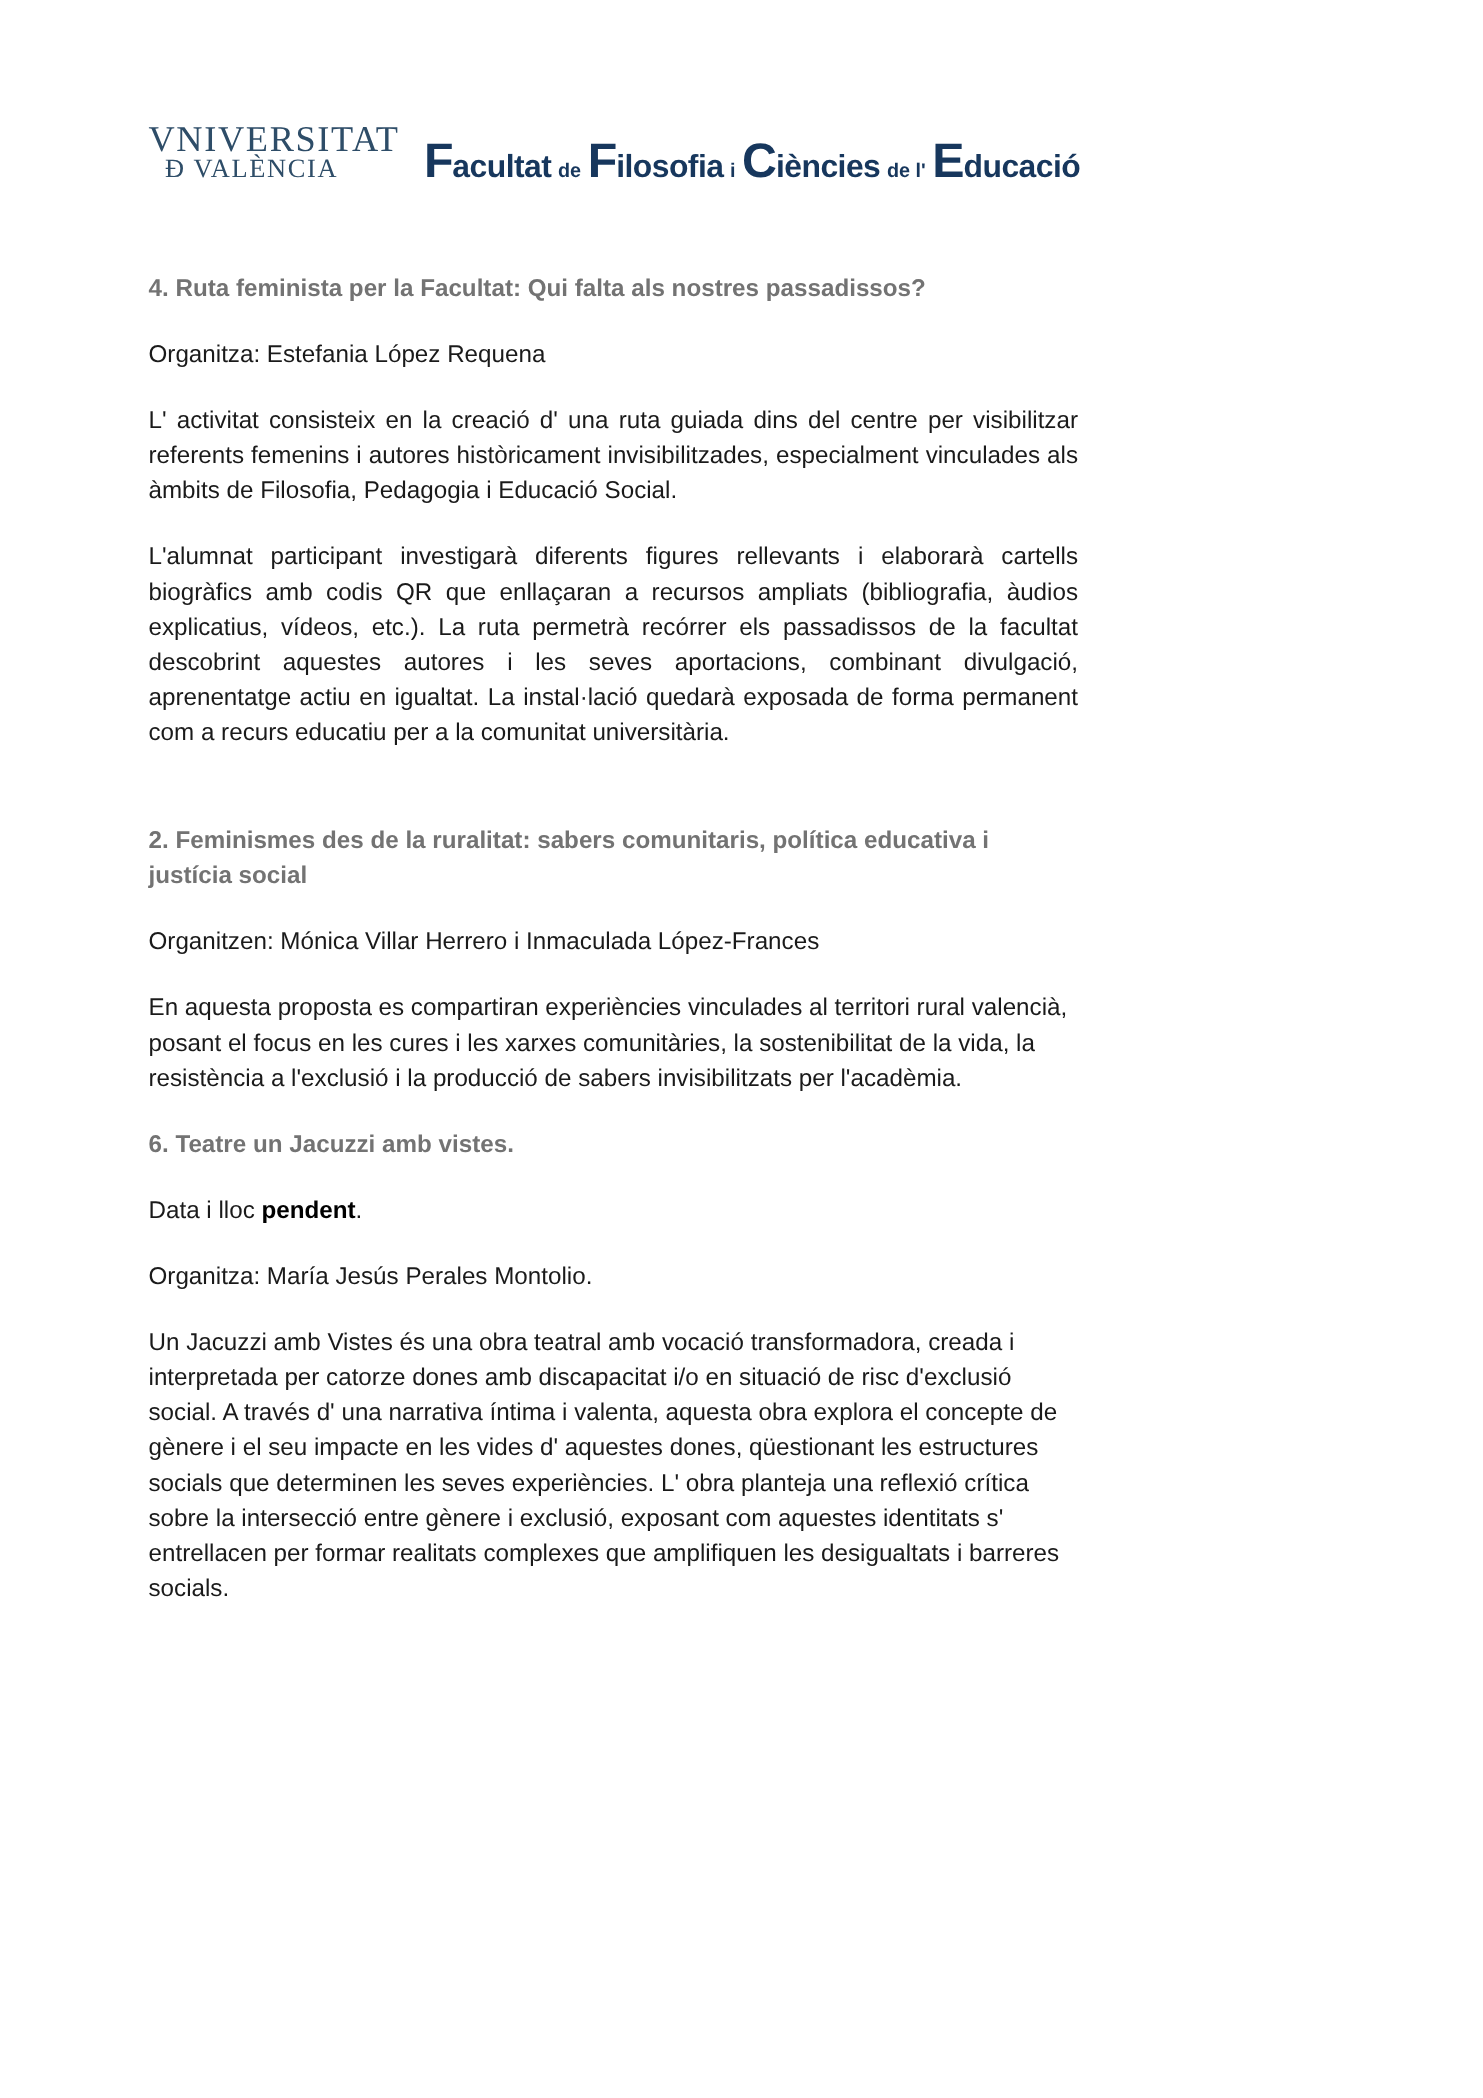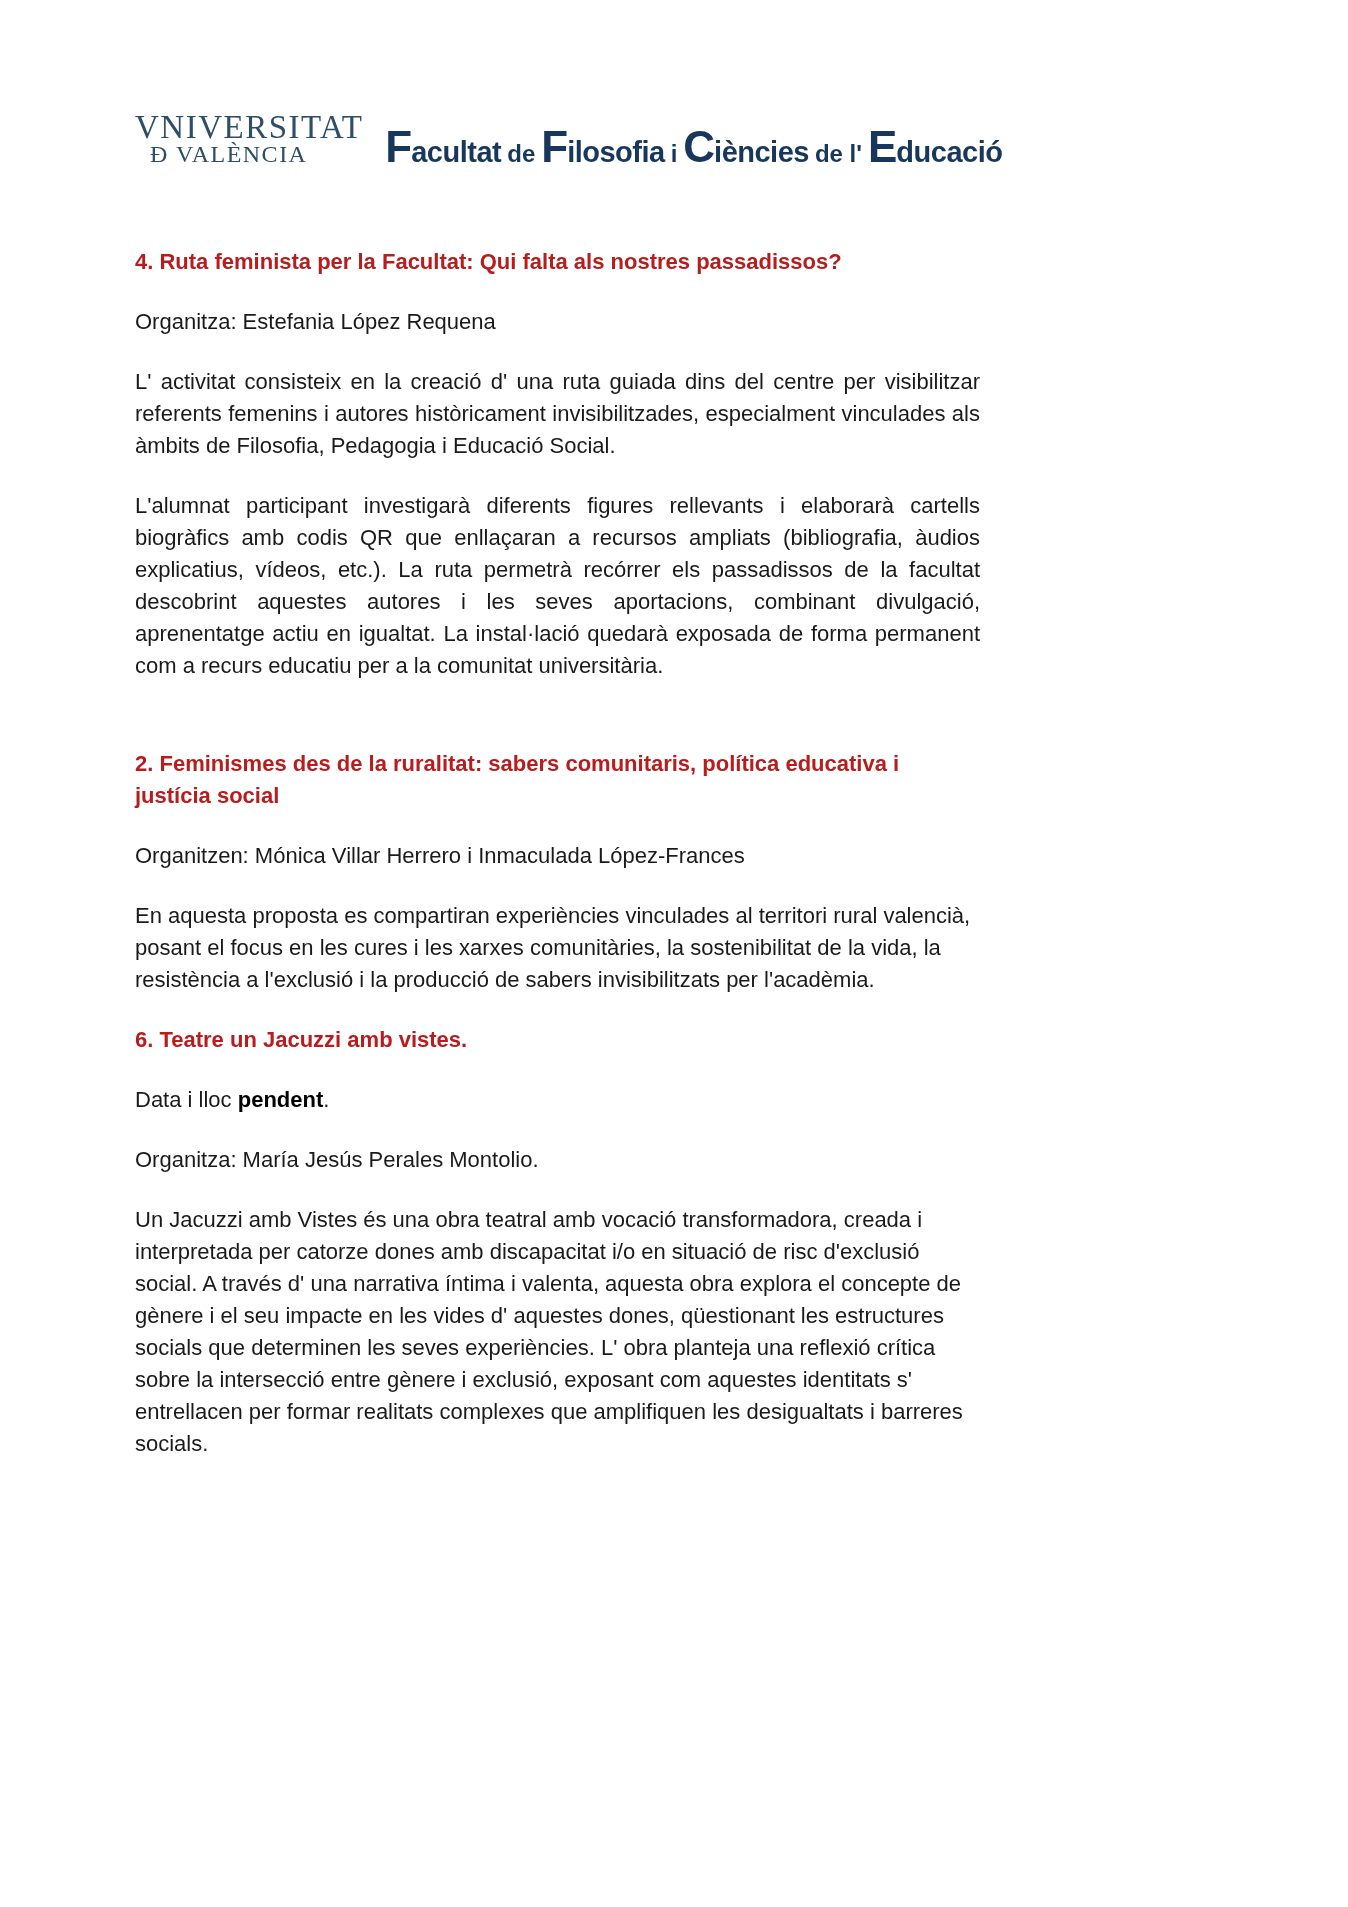--- a/index.html
+++ b/index.html
@@ -50,35 +50,35 @@
   .faculty-name .cap {
     font-size: 44px;
     letter-spacing: -1px;
   }
   .faculty-name .word {
     font-size: 29px;
     letter-spacing: -0.5px;
     text-align: center;
   }
   .faculty-name .conn {
-    font-size: 24px;
+    font-size: 18px;
     font-weight: 700;
     padding: 0 6px;
   }
 
   
   .content {
     width: 845px;
     font-size: 22px;
     line-height: 32px;
   }
   .content h2 {
     font-size: 22px;
     line-height: 32px;
-    color: #b91c1c;
+    color: #737373;
     margin: 0 0 28px 0;
     font-weight: 700;
   }
   .content p {
     margin: 0 0 28px 0;
   }
   .content p.justify {
     text-align: justify;
   }
   .content .section-gap {

